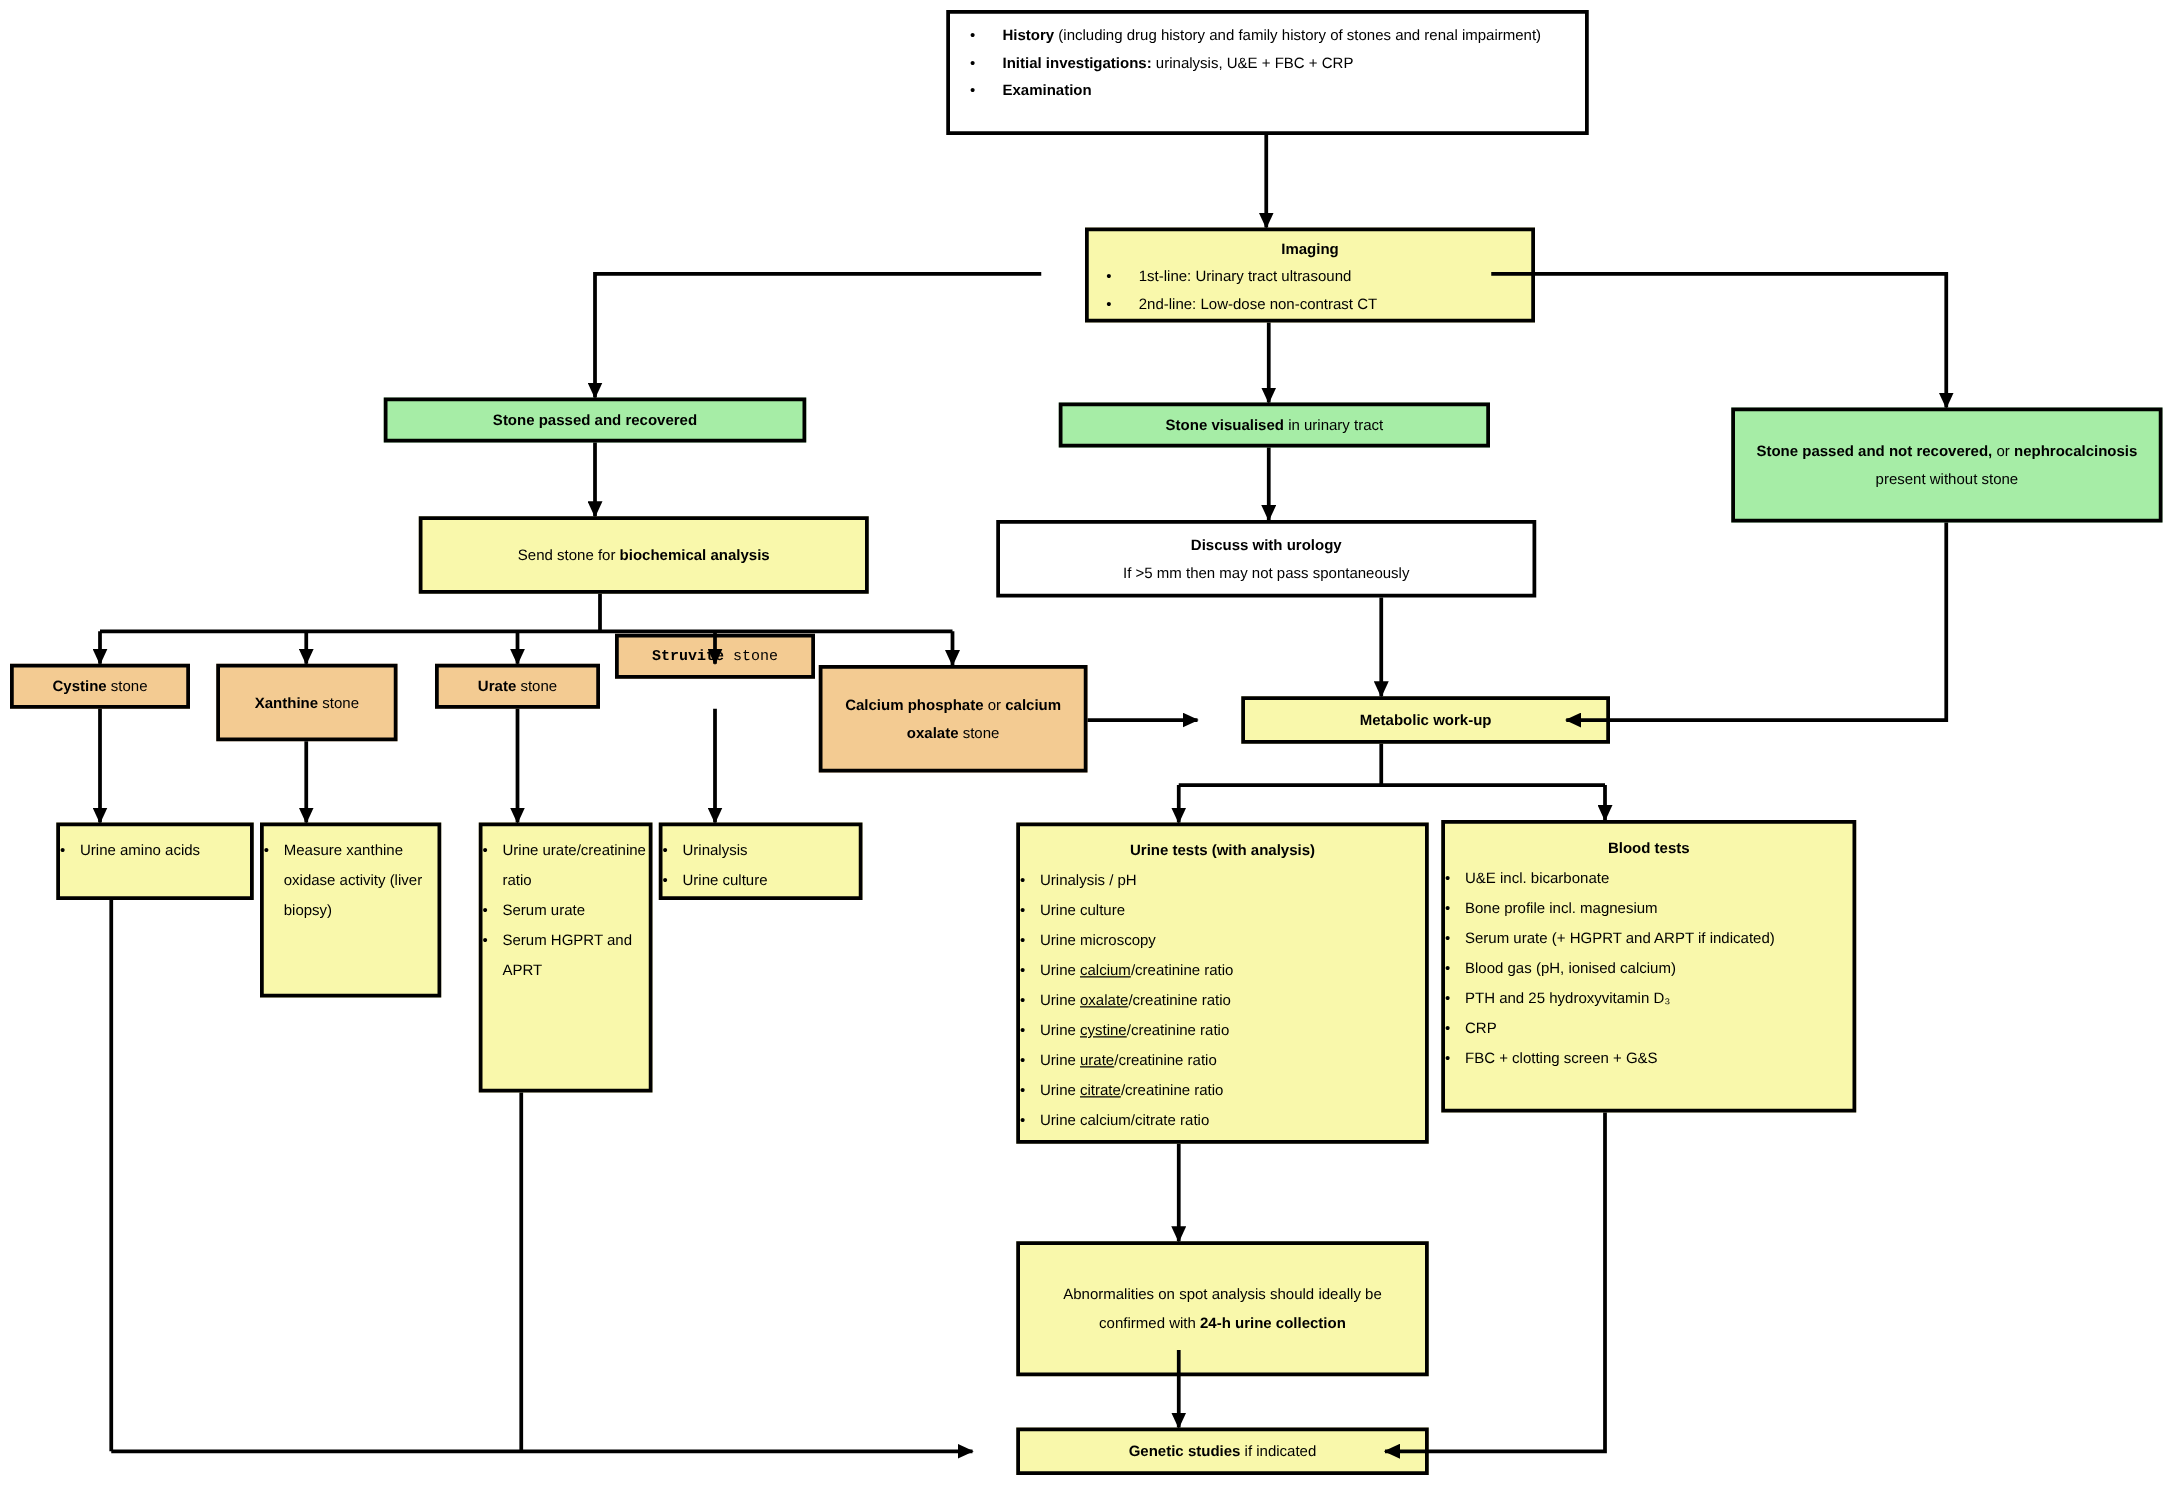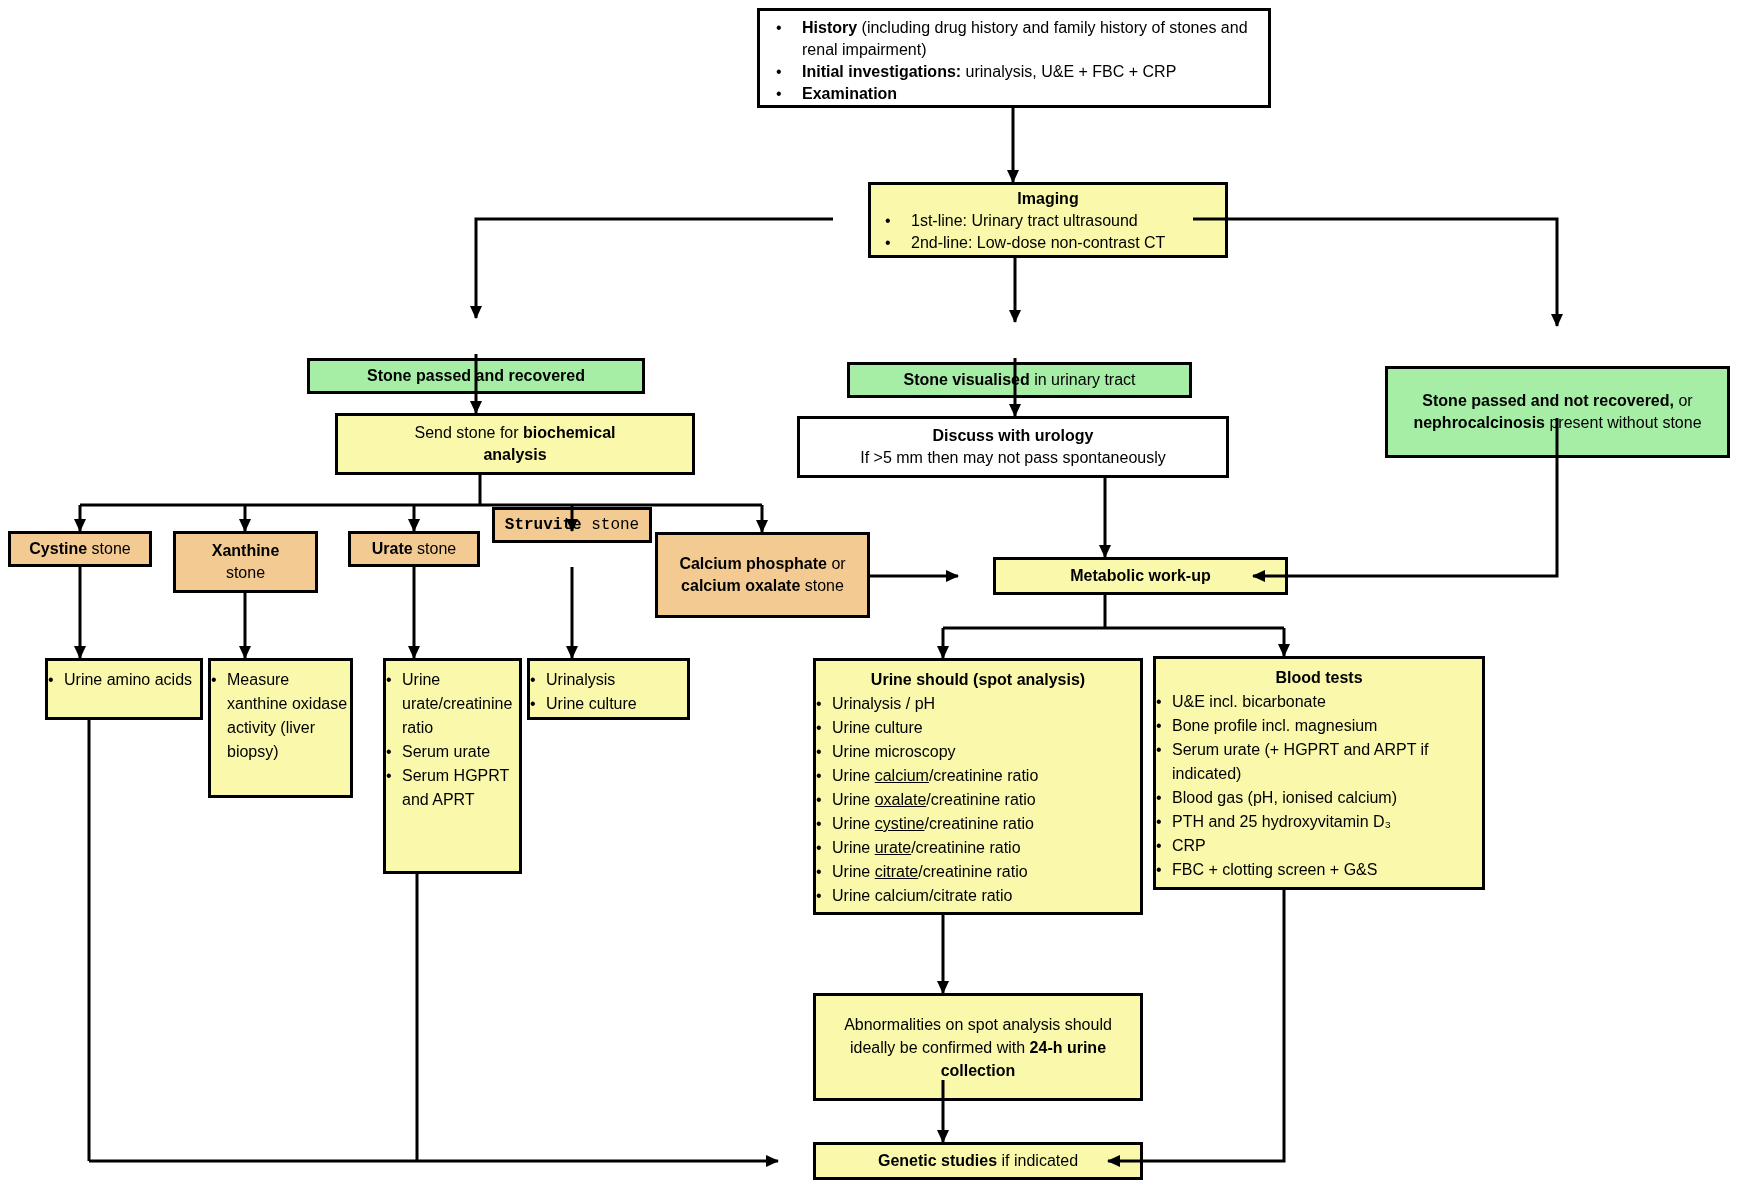--- a/index.html
+++ b/index.html
@@ -1,22 +1,22 @@
 <!DOCTYPE html>
 <html style="--yellow: #F9F8AB; --green: #A6EDA6; --orange: #F3CB92; --line: #000000;"><head>
 <meta charset="utf-8">
 <style>
   html,body{margin:0;padding:0;background:#fff;}
   .stage{position:relative;width:1744px;height:1198px;overflow:hidden;
-         font-family:"Liberation Sans",sans-serif;font-size:16px;line-height:22px;color:#000;}
+         font-family:"Liberation Sans",sans-serif;font-size:12px;line-height:22px;color:#000;}
   .wires{position:absolute;left:0;top:0;z-index:2;pointer-events:none;}
   .wires path{stroke:#000;stroke-width:3;fill:none;}
   .box{position:absolute;box-sizing:border-box;border:3px solid #000;background:#fff;z-index:1;padding:4px 8px;}
   .yellow{background:var(--yellow,#F9F8AB);margin-left:35px;}
-  .green{background:var(--green,#A6EDA6);margin-top:40px;}
+  .green{background:var(--green,#A6EDA6);}
   .orange{background:var(--orange,#F3CB92);}
   .center{display:flex;flex-direction:column;justify-content:center;text-align:center;}
   .ttl{text-align:center;font-weight:bold;}
   .li{display:flex;text-align:left;}
   .li::before{content:"\2022";flex:0 0 16px;}
   .li.w::before{flex-basis:26px;padding-left:6px;}
   .u{text-decoration:underline;}
   .list{line-height:24px;padding:7px 0;}
   .narrow{max-width:250px;margin:0 auto;}
   .xnarrow{max-width:92px;margin:0 auto;}
@@ -149,21 +149,21 @@
   <div class="box yellow list" style="left:492px;top:658px;width:163px;height:62px;">
     <div class="li">
         <span>Urinalysis</span>
       </div>
     <div class="li">
         <span>Urine culture</span>
       </div>
   </div>
 
   <div class="box yellow list" style="left:778px;top:658px;width:330px;height:257px;">
-    <div class="ttl">Urine should (spot analysis)</div>
+    <div class="ttl">Urine tests (with analysis)</div>
     <div class="li">
         <span><span>Urinalysis / pH</span><span class="u"></span><span></span></span>
       </div>
     <div class="li">
         <span><span>Urine culture</span><span class="u"></span><span></span></span>
       </div>
     <div class="li">
         <span><span>Urine microscopy</span><span class="u"></span><span></span></span>
       </div>
     <div class="li">

